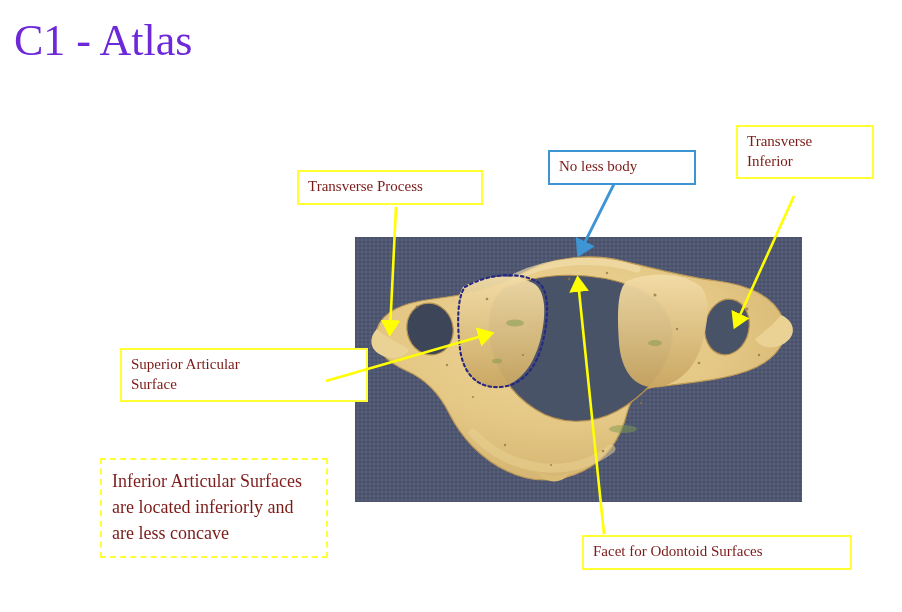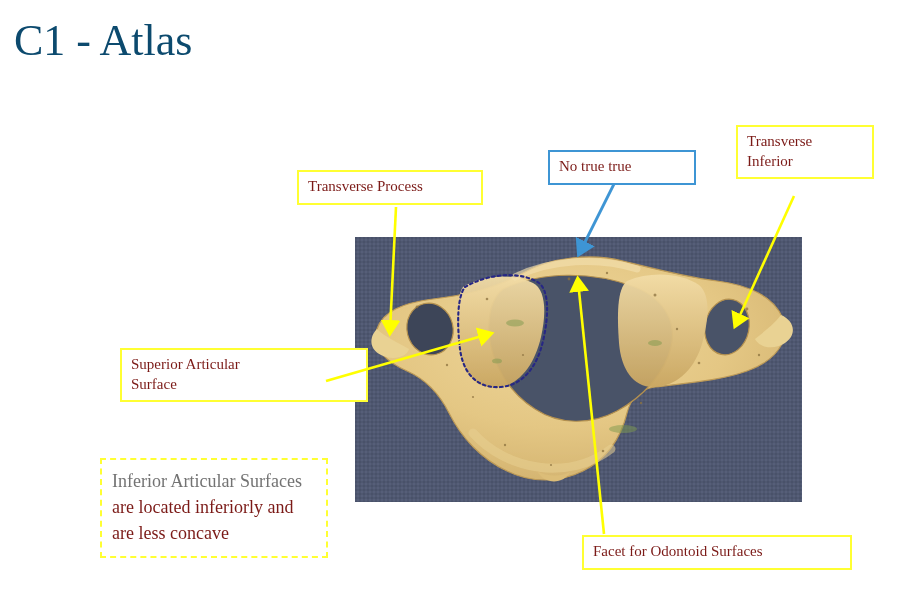--- a/index.html
+++ b/index.html
@@ -16,21 +16,21 @@
     font-family: "Liberation Serif", "DejaVu Serif", serif;
   }
 
   
   #slide-title {
     position: absolute;
     left: 14px;
     top: 16px;
     font-size: 44px;
     line-height: 1.15;
-    color: #0c4a6e;
+    color: #6d28d9;
     font-family: "Liberation Serif", "DejaVu Serif", serif;
     white-space: nowrap;
   }
 
   
   #photo {
     position: absolute;
     left: 355px;
     top: 237px;
     width: 447px;
@@ -47,21 +47,21 @@
     background: #ffffff;
     color: #7b1a17;
     font-family: "Liberation Serif", "DejaVu Serif", serif;
     font-size: 15px;
     line-height: 1.30;
     padding: 5px 9px 6px 9px;
   }
   .callout.yellow { border: 2px solid #ffff33; }
   .callout.blue   { border: 2px solid #3e95d4; }
   .callout.dashed-yellow { border: 2px dashed #ffff33; }
-  .blacktext { color: #737373; }
+  .blacktext { color: #7f1d1d; }
 
   #cal-transverse-process { left: 297px; top: 170px; width: 186px; }
   #cal-no-true-body       { left: 548px; top: 150px; width: 148px; }
   #cal-transverse-foramen { left: 736px; top: 125px; width: 138px; }
   #cal-superior-articular { left: 120px; top: 348px; width: 248px; }
   #cal-inferior-articular { left: 100px; top: 458px; width: 228px; font-size: 18px; line-height: 1.45; padding: 8px 10px 10px 10px;}
   #cal-facet-odontoid     { left: 582px; top: 535px; width: 270px; }
 
   
   #arrow-layer {
@@ -172,21 +172,21 @@
                C 182,130 168,148 146,150 C 122,152 108,136 105,112
                C 102,88 102,60 110,50 Z" fill="none" stroke="#272784" stroke-width="2.1" stroke-dasharray="2.6 3.2" stroke-linecap="round"></path>
     </svg>
   </div>
 
   <div class="callout yellow" id="cal-transverse-process">
     <span>Transverse Process</span>
   </div>
 
   <div class="callout blue" id="cal-no-true-body">
-    <span>No true true</span>
+    <span>No less body</span>
   </div>
 
   <div class="callout yellow" id="cal-transverse-foramen">
     <div>Transverse</div>
     <div>Inferior</div>
   </div>
 
   <div class="callout yellow" id="cal-superior-articular">
     <div>Superior Articular</div>
     <div>Surface</div>

